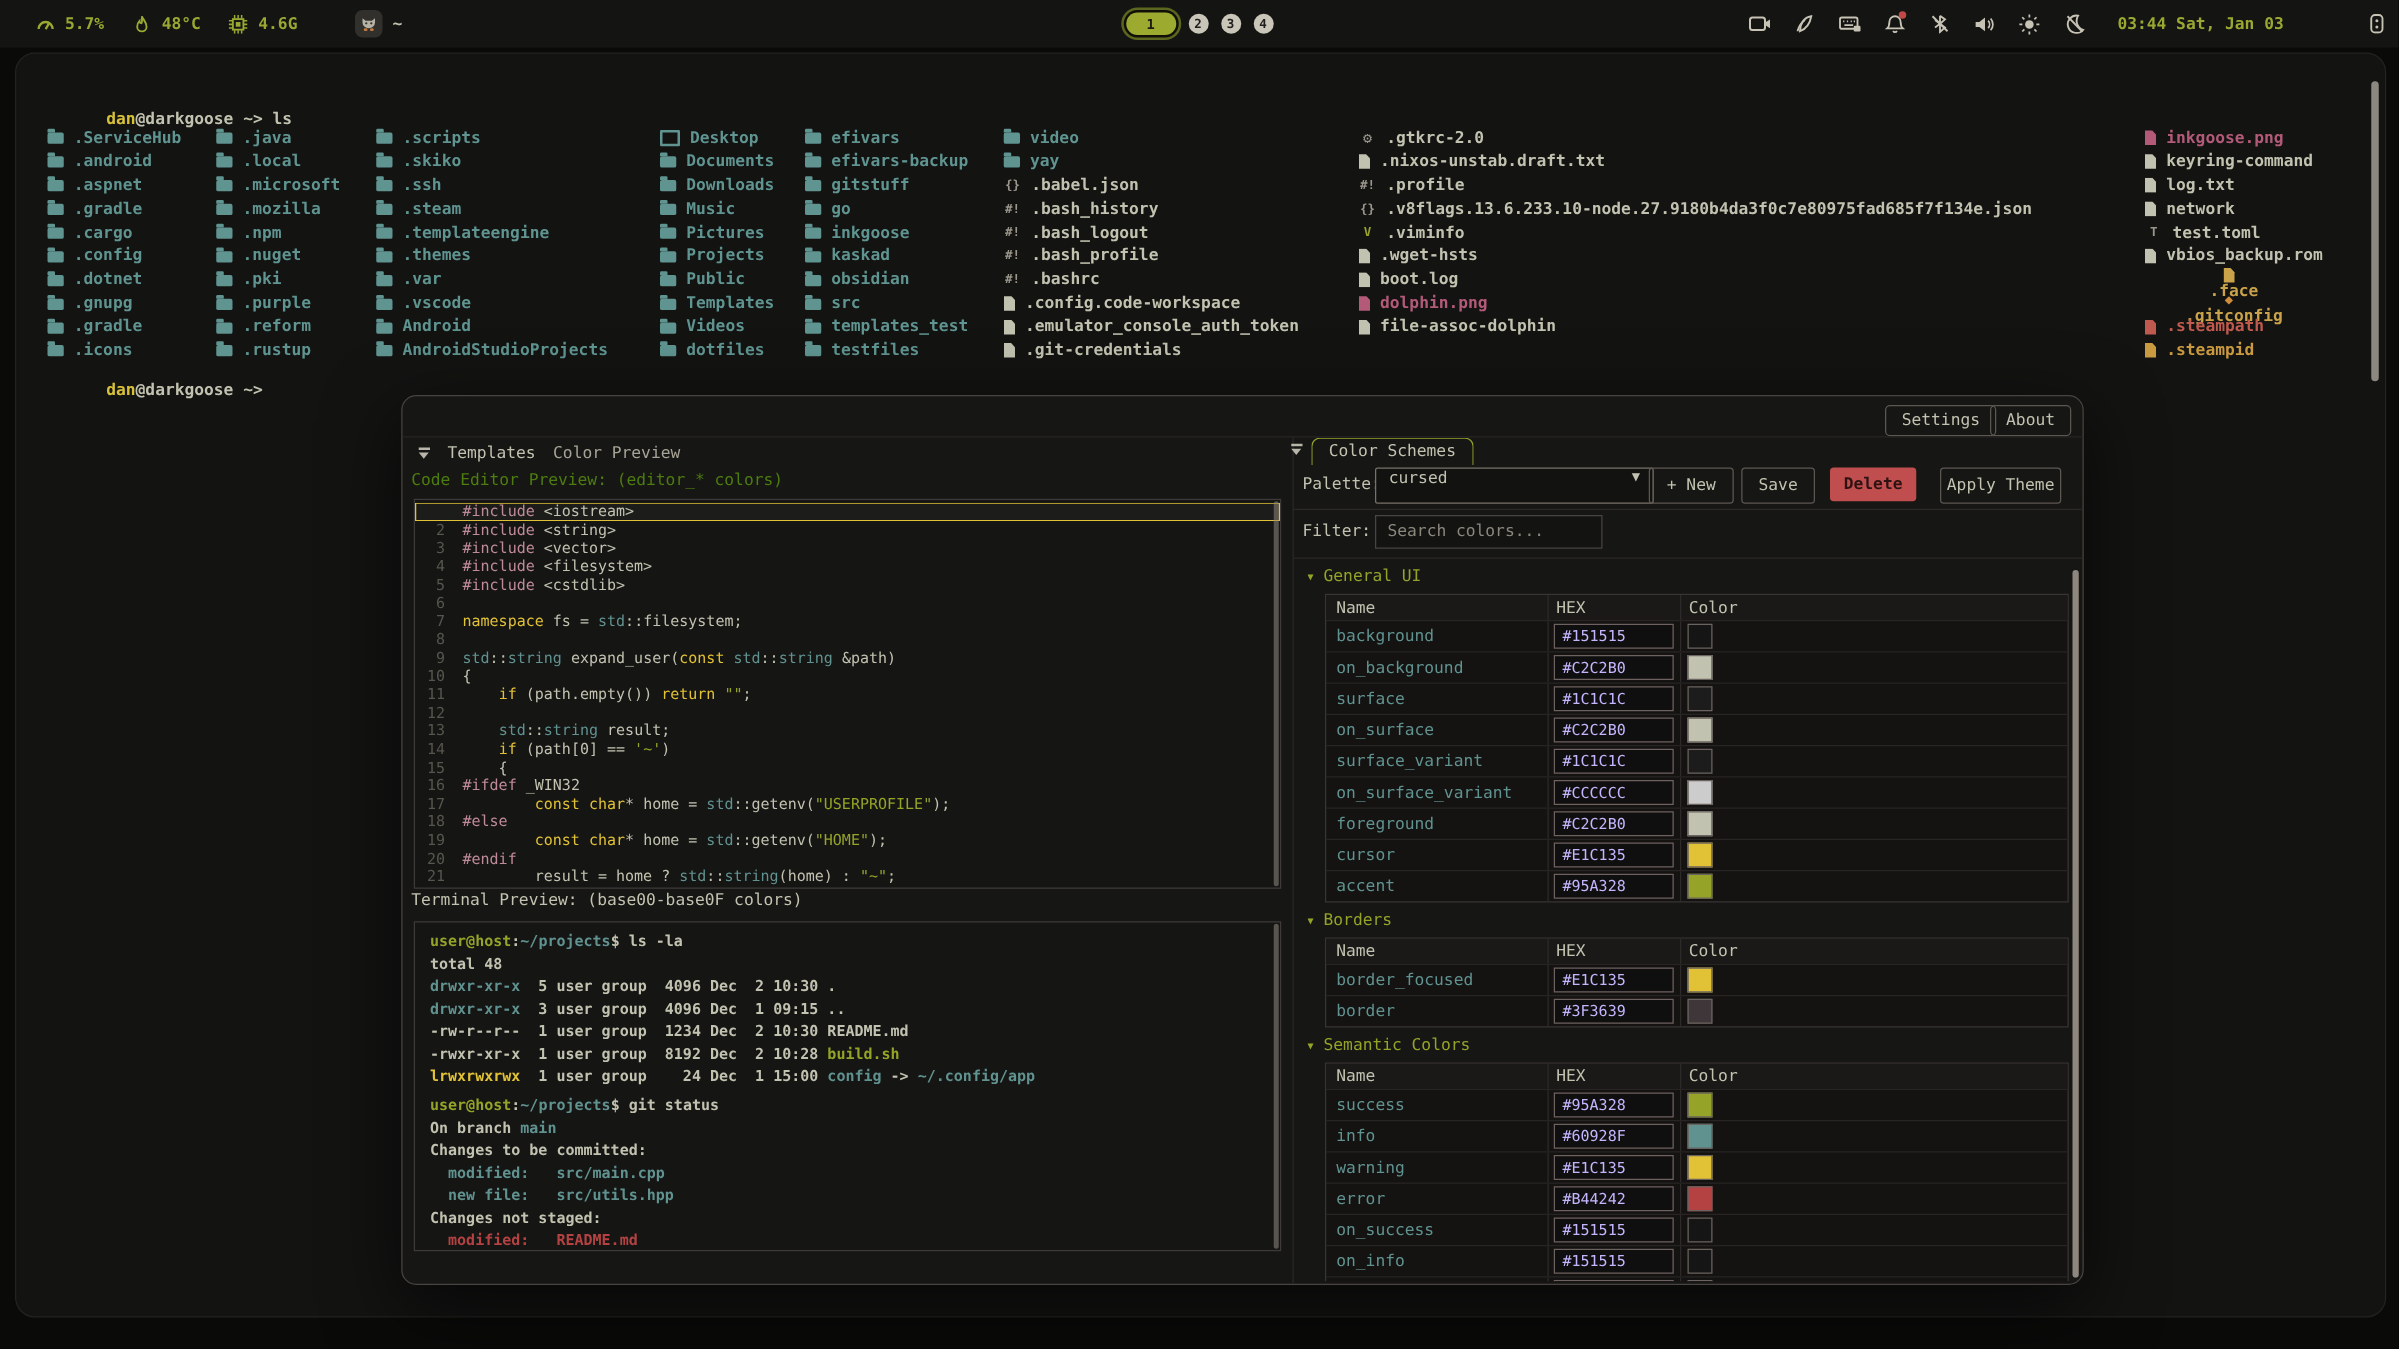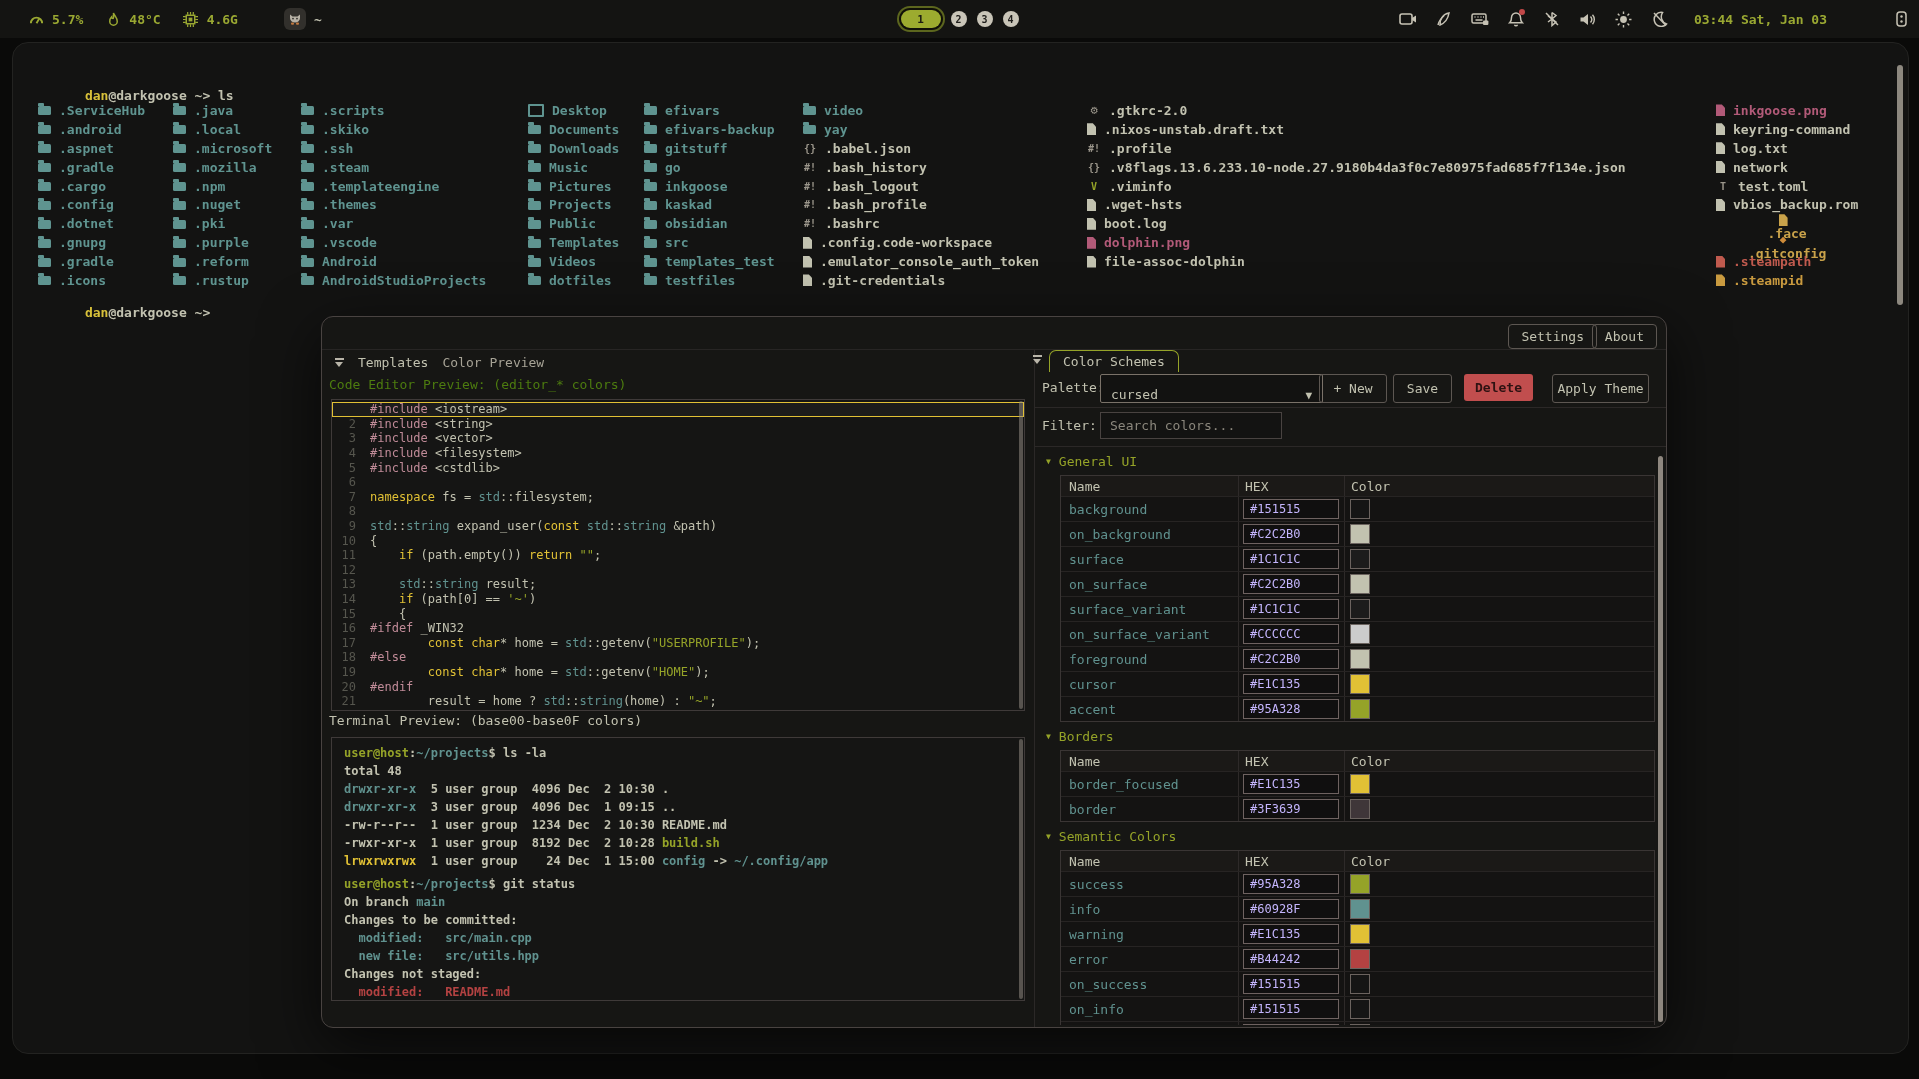--- a/index.html
+++ b/index.html
@@ -63,21 +63,21 @@
   .tp-line{height:18px;font-size:12px;font-weight:600;white-space:pre;}
   .tp-line.gap{margin-top:5px;}
   .c-ok{color:#95a328;} .c-info{color:#60928f;} .c-warn{color:#e1c135;} .c-err{color:#b44242;}
   #vdivider{position:absolute;left:712px;top:33px;bottom:0;width:1px;background:#2b2827;}
   
   #cstab{position:absolute;left:727px;top:33px;height:21px;padding:0 13px;display:flex;align-items:center;
          border:1px solid #95a328;border-bottom:none;border-radius:7px 7px 0 0;color:#c2c2b0;font-size:13px;background:#161614;}
   #cs-collapse{position:absolute;left:710px;top:38px;}
   #palette-label{position:absolute;left:720px;top:63px;}
   #palette-dd{position:absolute;left:778px;top:57px;width:201px;height:27px;background:#121211;border:1px solid #7a7269;
-              border-radius:2px;display:flex;align-items:flex-end;padding:0 10px;color:#c2c2b0;justify-content:space-between;}
+              border-radius:2px;display:flex;align-items:flex-start;padding:0 10px;color:#c2c2b0;justify-content:space-between;}
   .dd-arrow{font-size:11px;color:#c2c2b0;}
   .pbtn{position:absolute;top:57px;height:27px;display:flex;align-items:center;justify-content:center;border:1px solid #5d5752;
         border-radius:3px;color:#c2c2b0;font-size:13px;background:transparent;}
   #btn-new{left:997px;width:66px;} #btn-save{left:1071px;width:57px;}
   #btn-delete{left:1142px;width:69px;background:#c14e4e;border:none;color:#2e1212;font-weight:700;}
   #btn-apply{left:1230px;width:95px;}
   .hsep{position:absolute;left:713px;right:0;height:1px;background:#2b2827;}
   #filter-label{position:absolute;left:720px;top:101px;}
   #filter-input{position:absolute;left:778px;top:95px;width:162px;height:25px;background:#131312;border:1px solid #494341;
                 display:flex;align-items:center;padding:0 9px;color:#8b877d;font-size:13px;}

